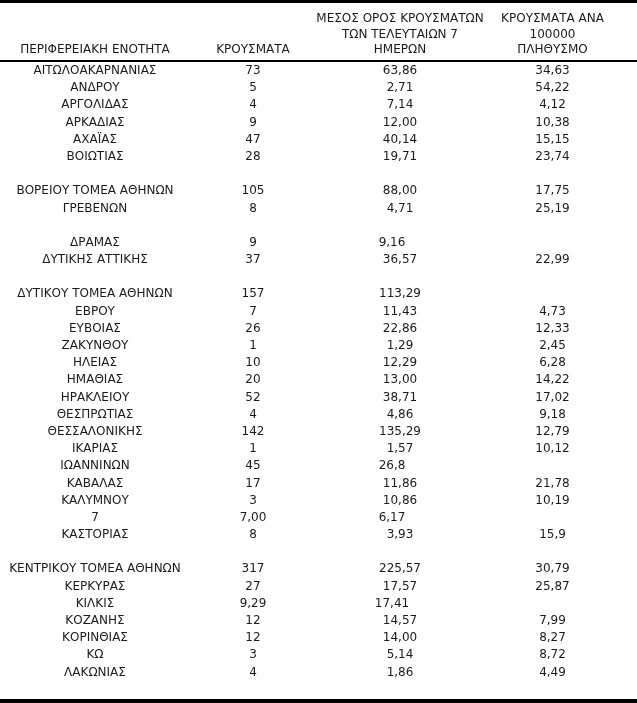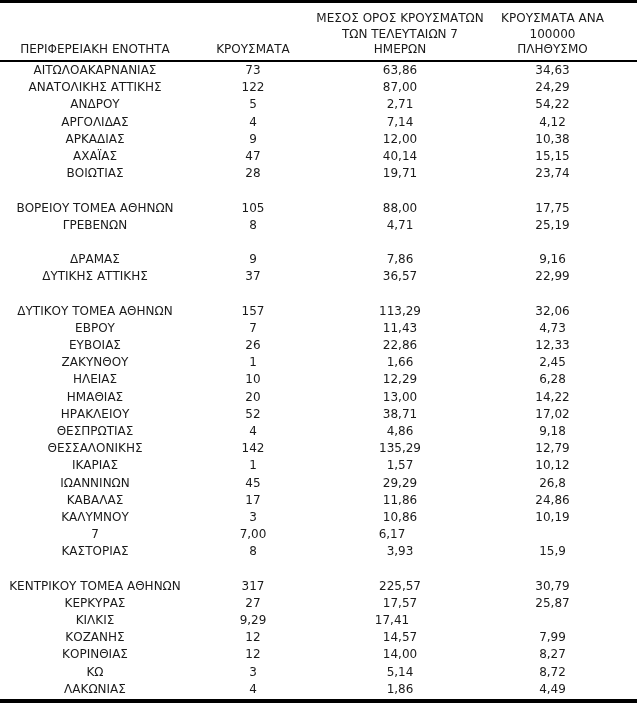--- a/index.html
+++ b/index.html
@@ -64,26 +64,20 @@
 </div>
 
 <div id="rows">
     <div class="grid row">
       <div class="cell c1">ΑΙΤΩΛΟΑΚΑΡΝΑΝΙΑΣ</div>
       <div class="cell c2">73</div>
       <div class="cell c3">63,86</div>
       <div class="cell c4">34,63</div>
     </div>
     <div class="grid row">
-      <div class="cell c1">ΑΝΑΤΟΛΙΚΗΣ ΑΤΤΙΚΗΣ</div>
-      <div class="cell c2">122</div>
-      <div class="cell c3">87,00</div>
-      <div class="cell c4">24,29</div>
-    </div>
-    <div class="grid row">
       <div class="cell c1">ΑΝΔΡΟΥ</div>
       <div class="cell c2">5</div>
       <div class="cell c3">2,71</div>
       <div class="cell c4">54,22</div>
     </div>
     <div class="grid row">
       <div class="cell c1">ΑΡΓΟΛΙΔΑΣ</div>
       <div class="cell c2">4</div>
       <div class="cell c3">7,14</div>
       <div class="cell c4">4,12</div>
@@ -116,52 +110,50 @@
     <div class="grid row">
       <div class="cell c1">ΓΡΕΒΕΝΩΝ</div>
       <div class="cell c2">8</div>
       <div class="cell c3">4,71</div>
       <div class="cell c4">25,19</div>
     </div>
     <div class="spacer"></div>
     <div class="grid row">
       <div class="cell c1">ΔΡΑΜΑΣ</div>
       <div class="cell c2">9</div>
-      <div class="cell c3">7,86</div>
       <div class="cell c4">9,16</div>
     </div>
     <div class="grid row">
       <div class="cell c1">ΔΥΤΙΚΗΣ ΑΤΤΙΚΗΣ</div>
       <div class="cell c2">37</div>
       <div class="cell c3">36,57</div>
       <div class="cell c4">22,99</div>
     </div>
     <div class="spacer"></div>
     <div class="grid row">
       <div class="cell c1">ΔΥΤΙΚΟΥ ΤΟΜΕΑ ΑΘΗΝΩΝ</div>
       <div class="cell c2">157</div>
       <div class="cell c3">113,29</div>
-      <div class="cell c4">32,06</div>
     </div>
     <div class="grid row">
       <div class="cell c1">ΕΒΡΟΥ</div>
       <div class="cell c2">7</div>
       <div class="cell c3">11,43</div>
       <div class="cell c4">4,73</div>
     </div>
     <div class="grid row">
       <div class="cell c1">ΕΥΒΟΙΑΣ</div>
       <div class="cell c2">26</div>
       <div class="cell c3">22,86</div>
       <div class="cell c4">12,33</div>
     </div>
     <div class="grid row">
       <div class="cell c1">ΖΑΚΥΝΘΟΥ</div>
       <div class="cell c2">1</div>
-      <div class="cell c3">1,66</div>
+      <div class="cell c3">1,29</div>
       <div class="cell c4">2,45</div>
     </div>
     <div class="grid row">
       <div class="cell c1">ΗΛΕΙΑΣ</div>
       <div class="cell c2">10</div>
       <div class="cell c3">12,29</div>
       <div class="cell c4">6,28</div>
     </div>
     <div class="grid row">
       <div class="cell c1">ΗΜΑΘΙΑΣ</div>
@@ -189,28 +181,27 @@
     </div>
     <div class="grid row">
       <div class="cell c1">ΙΚΑΡΙΑΣ</div>
       <div class="cell c2">1</div>
       <div class="cell c3">1,57</div>
       <div class="cell c4">10,12</div>
     </div>
     <div class="grid row">
       <div class="cell c1">ΙΩΑΝΝΙΝΩΝ</div>
       <div class="cell c2">45</div>
-      <div class="cell c3">29,29</div>
       <div class="cell c4">26,8</div>
     </div>
     <div class="grid row">
       <div class="cell c1">ΚΑΒΑΛΑΣ</div>
       <div class="cell c2">17</div>
       <div class="cell c3">11,86</div>
-      <div class="cell c4">24,86</div>
+      <div class="cell c4">21,78</div>
     </div>
     <div class="grid row">
       <div class="cell c1">ΚΑΛΥΜΝΟΥ</div>
       <div class="cell c2">3</div>
       <div class="cell c3">10,86</div>
       <div class="cell c4">10,19</div>
     </div>
     <div class="grid row">
       <div class="cell c2">7</div>
       <div class="cell c3">7,00</div>

